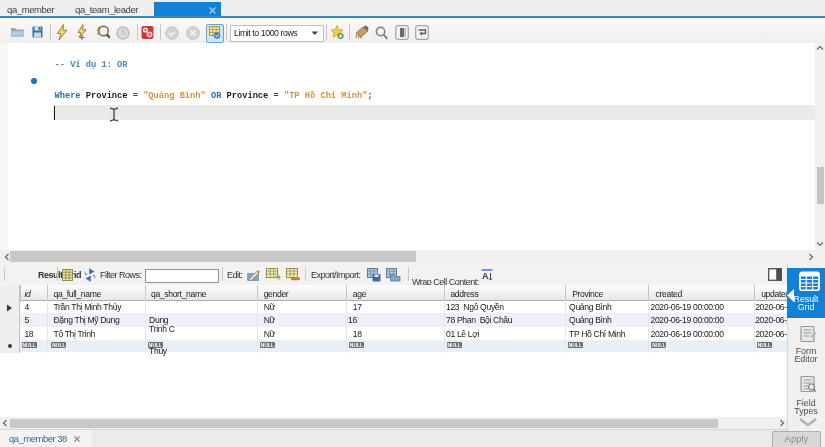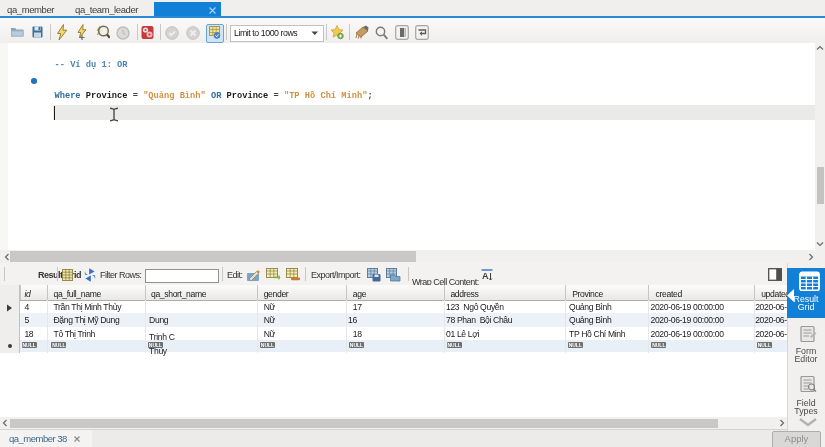--- a/index.html
+++ b/index.html
@@ -306,21 +306,21 @@
     <div class="dcell" style="left:149.1px;top:30.4px;">Dung</div>
     <div class="dcell" style="left:263.7px;top:30.4px;">Nữ</div>
     <div class="dcell" style="left:348px;top:30.4px;">16</div>
     <div class="dcell" style="left:446px;top:30.4px;">78 Phan  Bội Châu</div>
     <div class="dcell" style="left:569.1px;top:30.4px;">Quảng Bình</div>
     <div class="dcell" style="left:650.5px;top:30.4px;">2020-06-19 00:00:00</div>
     <div class="dcell" style="left:755.2px;top:30.4px;">2020-06-</div>
 
     <div class="dcell" style="left:24.4px;top:43.8px;">18</div>
     <div class="dcell" style="left:53.5px;top:43.8px;">Tô Thị Trinh</div>
-    <div class="dcell" style="left:149.1px;top:39px;margin-top:8px;">Trinh C</div>
+    <div class="dcell" style="left:149.1px;top:39px;">Trinh C</div>
     <div class="dcell" style="left:263.7px;top:43.8px;">Nữ</div>
     <div class="dcell" style="left:352.8px;top:43.8px;">18</div>
     <div class="dcell" style="left:446px;top:43.8px;">01 Lê Lợi</div>
     <div class="dcell" style="left:569.1px;top:43.8px;">TP Hồ Chí Minh</div>
     <div class="dcell" style="left:650.5px;top:43.8px;">2020-06-19 00:00:00</div>
     <div class="dcell" style="left:755.2px;top:43.8px;">2020-06-</div>
 
     <div class="abs" style="left:7.5px;top:59px;width:4px;height:4px;border-radius:50%;background:#3a3a3a;"></div>
 
     <div class="nullb" style="left:21.6px;top:56.5px;">NULL</div>

